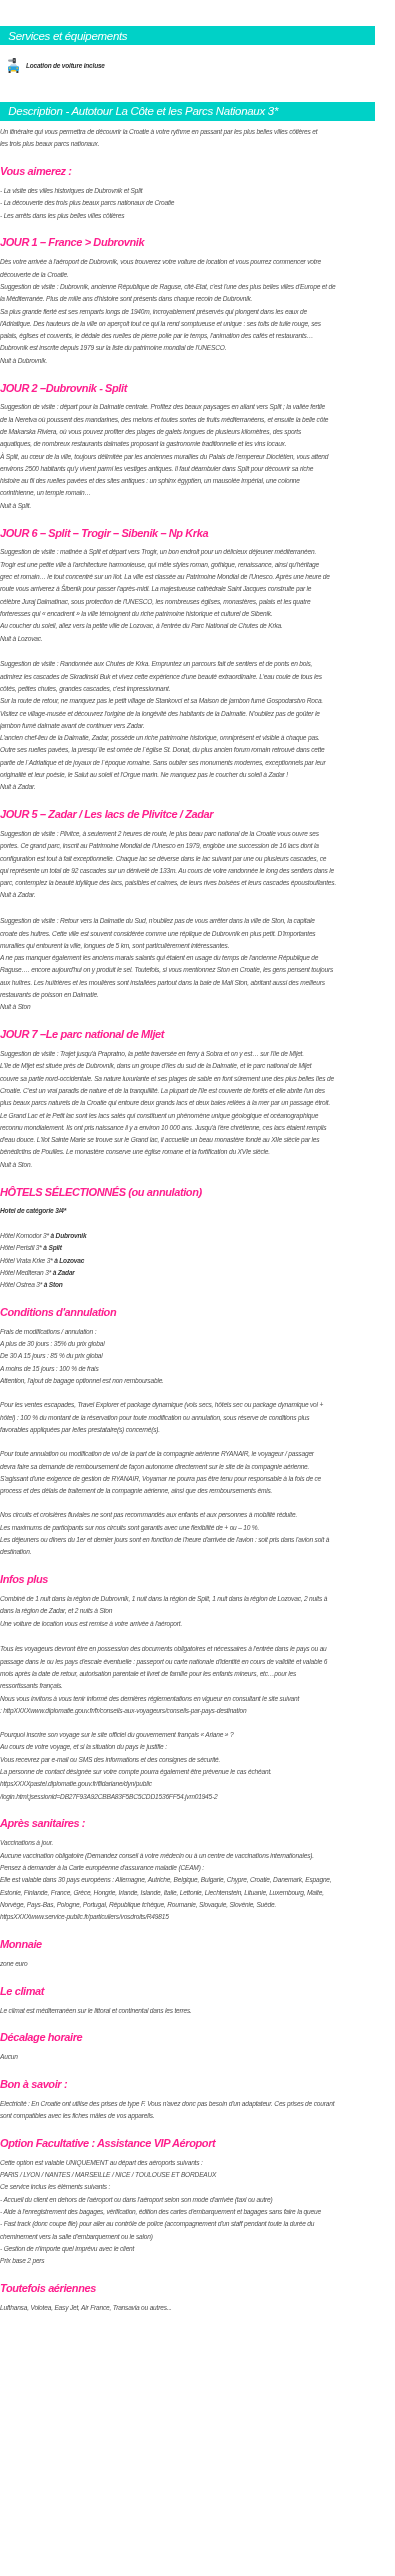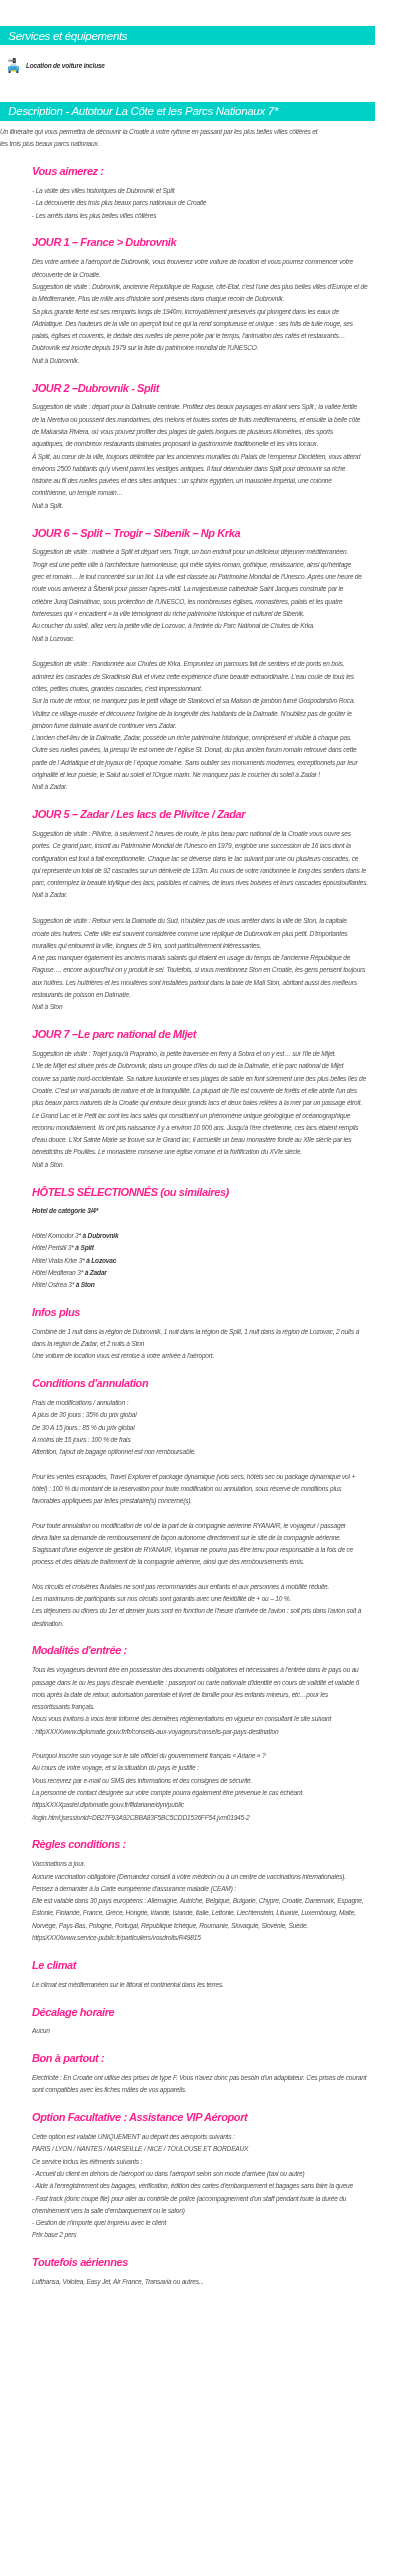--- a/index.html
+++ b/index.html
@@ -7,21 +7,21 @@
   .page { position:relative; width:375px; padding-top:26px; }
   .bar { background:#00D1C7; height:19px; display:flex; align-items:center; padding-left:8.3px; box-sizing:border-box; }
   .bar h2 { margin:0; font-weight:normal; font-style:italic; color:#ffffff; font-size:11.5px; letter-spacing:-0.3px; }
   .service { display:flex; align-items:center; height:21px; margin-top:10.4px; padding-left:7.3px; }
   .service .label { font-style:italic; font-weight:bold; font-size:6.5px; color:#333; letter-spacing:-0.2px; margin-left:5.2px; }
   .car-icon { width:13.5px; height:15.6px; position:relative; }
   .content { padding:0; }
   .body { font-style:italic; font-size:6.6px; line-height:12.3px; color:#505050; letter-spacing:-0.2px; }
   .body .l { display:block; }
   h3 { margin:0; color:#FF1F8E; font-style:italic; font-weight:bold; font-size:11px; letter-spacing:-0.4px; line-height:14.6px; }
-  .sec { margin-top:13.5px;margin-left:32px; }
+  .sec { margin-top:13.5px; }
   .sec h3 + .body { margin-top:6.3px; }
   b { color:#3a3a3a; }
 </style>
 </head>
 <body>
 
 <div class="page">
 
   <div class="bar">
     <h2>Services et équipements</h2>
@@ -38,21 +38,21 @@
         <rect x="3" y="25" width="4" height="4" rx="1" fill="#333"></rect>
         <rect x="18" y="25" width="4" height="4" rx="1" fill="#333"></rect>
         <circle cx="5.5" cy="19.5" r="1.5" fill="#f5c518"></circle>
         <circle cx="19.5" cy="19.5" r="1.5" fill="#f5c518"></circle>
       </svg>
     </span>
     <span class="label">Location de voiture incluse</span>
   </div>
 
   <div class="bar" style="margin-top:25.5px">
-    <h2>Description - Autotour La Côte et les Parcs Nationaux 7*</h2>
+    <h2>Description - Autotour La Côte et les Parcs Nationaux 3*</h2>
   </div>
 
   <div class="content">
     <div class="body" style="margin-top:5.2px">
       <span class="l">Un itinéraire qui vous permettra de découvrir la Croatie à votre rythme en passant par les plus belles villes côtières et</span>
       <span class="l">les trois plus beaux parcs nationaux.</span>
     </div>
 
     <div id="sections">
         <div class="sec">
@@ -153,44 +153,35 @@
             <span class="l">Le Grand Lac et le Petit lac sont les lacs salés qui constituent un phénomène unique géologique et océanographique</span>
             <span class="l">reconnu mondialement. Ils ont pris naissance il y a environ 10 000 ans. Jusqu'à l'ère chrétienne, ces lacs étaient remplis</span>
             <span class="l">d'eau douce. L'îlot Sainte Marie se trouve sur le Grand lac, il accueille un beau monastère fondé au XIIe siècle par les</span>
             <span class="l">bénédictins de Pouilles. Le monastère conserve une église romane et la fortification du XVIe siècle.</span>
             <span class="l">Nuit à Ston.</span>
           </div>
         </div>
       </div>
 
     <div class="sec">
-      <h3>HÔTELS SÉLECTIONNÉS (ou similaires)</h3>
+      <h3>HÔTELS SÉLECTIONNÉS (ou annulation)</h3>
       <div class="body">
         <span class="l" style="font-weight:bold;color:#3a3a3a">Hotel de catégorie 3/4*</span>
         <span class="l">&nbsp;</span>
         <div id="hotel-list">
             <span class="l"><span>Hôtel Komodor 3*</span> <b>à Dubrovnik</b></span>
             <span class="l"><span>Hôtel Peristil 3*</span> <b>à Split</b></span>
             <span class="l"><span>Hôtel Vrata Krke 3*</span> <b>à Lozovac</b></span>
             <span class="l"><span>Hôtel Mediteran 3*</span> <b>à Zadar</b></span>
             <span class="l"><span>Hôtel Ostrea 3*</span> <b>à Ston</b></span>
           </div>
       </div>
     </div>
 
     <div class="sec">
-      <h3>Infos plus</h3>
-      <div class="body">
-          <span class="l">Combiné de 1 nuit dans la région de Dubrovnik, 1 nuit dans la région de Split, 1 nuit dans la région de Lozovac, 2 nuits à</span>
-          <span class="l">dans la région de Zadar, et 2 nuits à Ston</span>
-          <span class="l">Une voiture de location vous est remise à votre arrivée à l'aéroport.</span>
-        </div>
-    </div>
-
-    <div class="sec">
       <h3>Conditions d'annulation</h3>
       <div class="body">
           <span class="l">Frais de modifications / annulation :</span>
           <span class="l">A plus de 30 jours : 35% du prix global</span>
           <span class="l">De 30 A 15 jours : 85 % du prix global</span>
           <span class="l">A moins de 15 jours : 100 % de frais</span>
           <span class="l">Attention, l'ajout de bagage optionnel est non remboursable.</span>
         </div>
       <div class="body" style="margin-top:12px">
           <span class="l">Pour les ventes escapades, Travel Explorer et package dynamique (vols secs, hôtels sec ou package dynamique vol +</span>
@@ -205,70 +196,84 @@
         </div>
       <div class="body" style="margin-top:12px">
           <span class="l">Nos circuits et croisières fluviales ne sont pas recommandés aux enfants et aux personnes à mobilité réduite.</span>
           <span class="l">Les maximums de participants sur nos circuits sont garantis avec une flexibilité de + ou – 10 %.</span>
           <span class="l">Les déjeuners ou dîners du 1er et dernier jours sont en fonction de l'heure d'arrivée de l'avion : soit pris dans l'avion soit à</span>
           <span class="l">destination.</span>
         </div>
     </div>
 
     <div class="sec">
-      <h3>Modalités d'entrée :</h3>
+      <h3>Infos plus</h3>
+      <div class="body">
+          <span class="l">Combiné de 1 nuit dans la région de Dubrovnik, 1 nuit dans la région de Split, 1 nuit dans la région de Lozovac, 2 nuits à</span>
+          <span class="l">dans la région de Zadar, et 2 nuits à Ston</span>
+          <span class="l">Une voiture de location vous est remise à votre arrivée à l'aéroport.</span>
+        </div>
+    </div>
+
+    <div class="sec">
       <div class="body">
           <span class="l">Tous les voyageurs devront être en possession des documents obligatoires et nécessaires à l'entrée dans le pays ou au</span>
           <span class="l">passage dans le ou les pays d'escale éventuelle : passeport ou carte nationale d'identité en cours de validité et valable 6</span>
           <span class="l">mois après la date de retour, autorisation parentale et livret de famille pour les enfants mineurs, etc…pour les</span>
           <span class="l">ressortissants français.</span>
           <span class="l">Nous vous invitons à vous tenir informé des dernières réglementations en vigueur en consultant le site suivant</span>
           <span class="l">: httpXXXXwww.diplomatie.gouv.fr/fr/conseils-aux-voyageurs/conseils-par-pays-destination</span>
         </div>
       <div class="body" style="margin-top:12px">
           <span class="l">Pourquoi inscrire son voyage sur le site officiel du gouvernement français « Ariane » ?</span>
           <span class="l">Au cours de votre voyage, et si la situation du pays le justifie :</span>
           <span class="l">Vous recevrez par e-mail ou SMS des informations et des consignes de sécurité.</span>
           <span class="l">La personne de contact désignée sur votre compte pourra également être prévenue le cas échéant.</span>
           <span class="l">httpsXXXXpastel.diplomatie.gouv.fr/fildariane/dyn/public</span>
           <span class="l">/login.html;jsessionid=DB27F93A92CBBA83F5BC5CDD1536FF54.jvm01945-2</span>
         </div>
     </div>
 
     <div class="sec">
-      <h3>Règles conditions :</h3>
+      <h3>Après sanitaires :</h3>
       <div class="body">
           <span class="l">Vaccinations à jour.</span>
           <span class="l">Aucune vaccination obligatoire (Demandez conseil à votre médecin ou à un centre de vaccinations internationales).</span>
           <span class="l">Pensez à demander à la Carte européenne d'assurance maladie (CEAM) :</span>
           <span class="l">Elle est valable dans 30 pays européens : Allemagne, Autriche, Belgique, Bulgarie, Chypre, Croatie, Danemark, Espagne,</span>
           <span class="l">Estonie, Finlande, France, Grèce, Hongrie, Irlande, Islande, Italie, Lettonie, Liechtenstein, Lituanie, Luxembourg, Malte,</span>
           <span class="l">Norvège, Pays-Bas, Pologne, Portugal, République tchèque, Roumanie, Slovaquie, Slovénie, Suède.</span>
           <span class="l">httpsXXXXwww.service-public.fr/particuliers/vosdroits/R49815</span>
         </div>
     </div>
 
+    <div class="sec">
+      <h3>Monnaie</h3>
+      <div class="body">
+          <span class="l">zone euro</span>
+        </div>
+    </div>
 
 
     <div class="sec">
       <h3>Le climat</h3>
       <div class="body">
           <span class="l">Le climat est méditerranéen sur le littoral et continental dans les terres.</span>
         </div>
     </div>
 
     <div class="sec">
       <h3>Décalage horaire</h3>
       <div class="body">
           <span class="l">Aucun</span>
         </div>
     </div>
 
     <div class="sec">
-      <h3>Bon à partout :</h3>
+      <h3>Bon à savoir :</h3>
       <div class="body">
           <span class="l">Electricité : En Croatie ont utilise des prises de type F. Vous n'avez donc pas besoin d'un adaptateur. Ces prises de courant</span>
           <span class="l">sont compatibles avec les fiches mâles de vos appareils.</span>
         </div>
     </div>
 
     <div class="sec">
       <h3>Option Facultative : Assistance VIP Aéroport</h3>
       <div class="body">
           <span class="l">Cette option est valable UNIQUEMENT au départ des aéroports suivants :</span>

